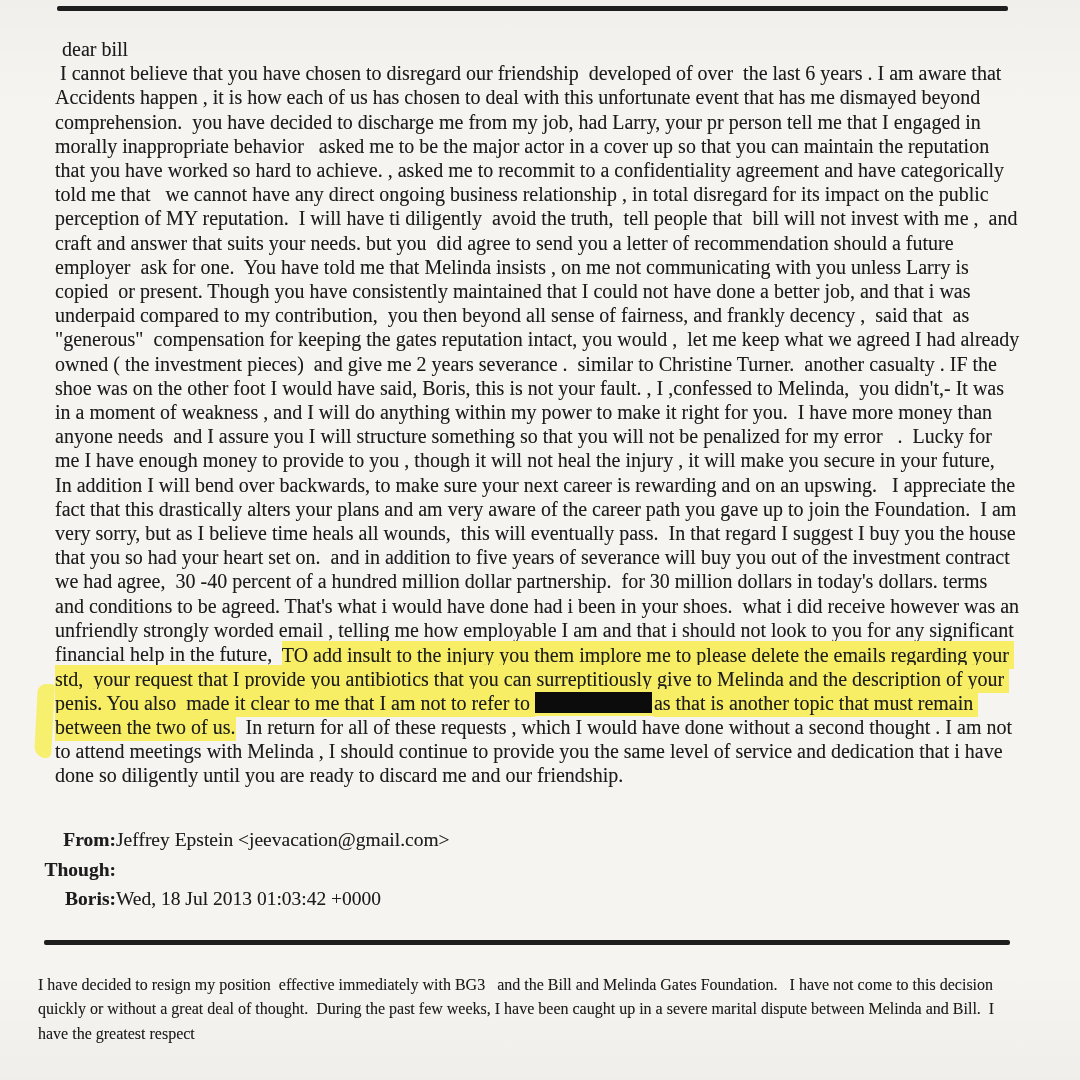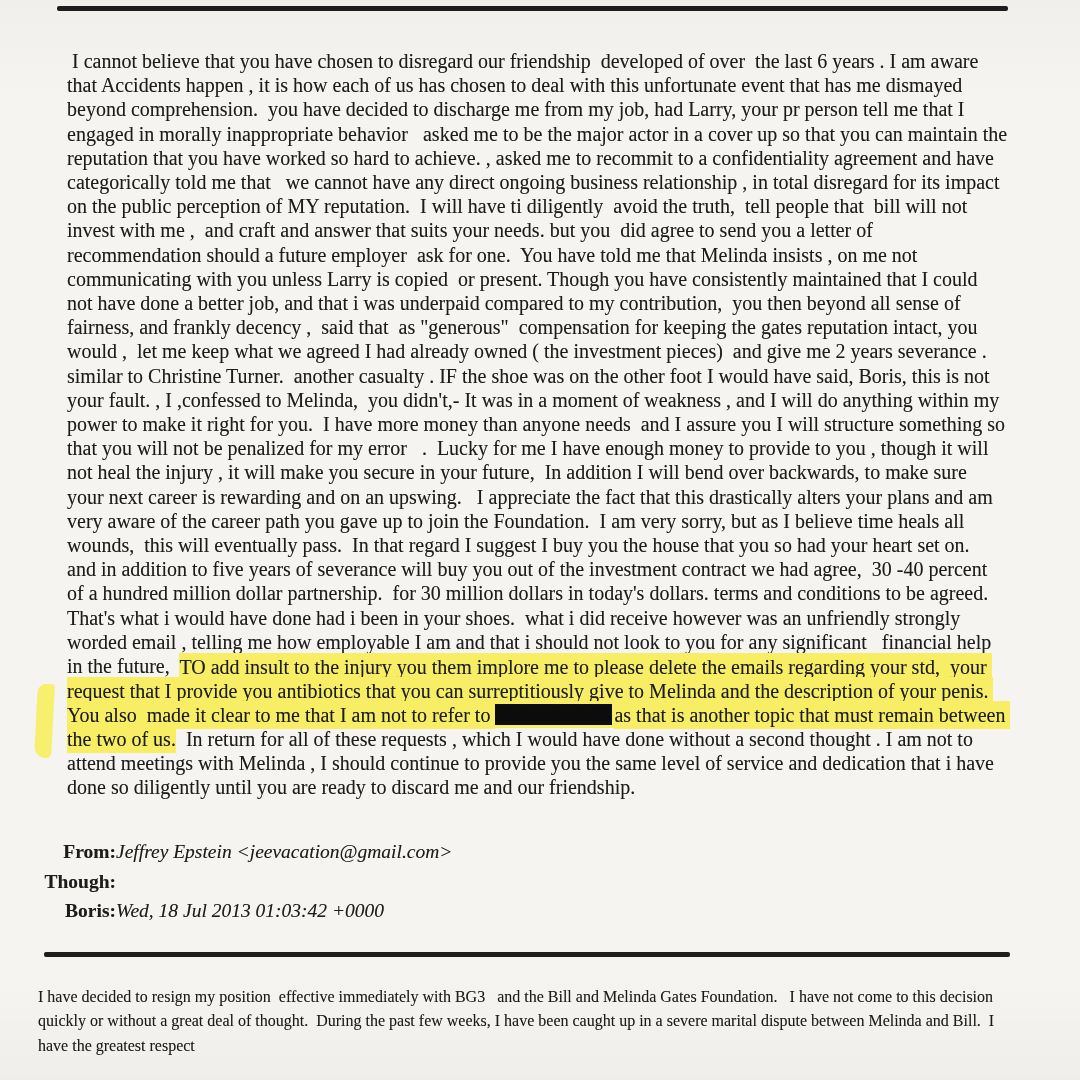--- a/index.html
+++ b/index.html
@@ -22,21 +22,21 @@
   .top-rule    { margin: 6px 72px 0 57px; }
   .bottom-rule { margin: 26px 70px 0 44px; }
 
   .letter {
     padding: 26px 60px 0 55px;
     font-size: 20px;
     line-height: 24.2px;
     text-shadow: 0 0 0.6px rgba(30,30,30,0.35);
   }
   .salutation { padding-left: 7px; }
-  .body-text  { margin: 12px; white-space: pre-wrap; }
+  .body-text  { margin: 0; white-space: pre-wrap; }
 
   .seg-plain { }
   .seg-highlight,
   .seg-highlight-underline {
     background: var(--highlight, #f7ee66);
     padding: 2.5px 0 3.5px;
     box-decoration-break: clone;
     -webkit-box-decoration-break: clone;
   }
   .seg-highlight-underline {
@@ -64,37 +64,38 @@
   }
 
   .headers {
     margin: 38px 16px 0 38px;
     border-collapse: collapse;
     font-size: 19.5px;
     text-shadow: 0 0 0.6px rgba(30,30,30,0.35);
   }
   .headers td { padding: 2.8px 0; line-height: 24px; vertical-align: top; }
   .hl { font-weight: bold; text-align: right; min-width: 78px; white-space: nowrap; }
-  .hv { padding-left: 8px; min-height: 24px; font-style: italic; }
+  .hv { padding-left: 8px; min-height: 24px; }
 
   .closing {
     margin: 28px 60px 0 38px;
     font-size: 16px;
     line-height: 24.4px;
     white-space: pre-wrap;
     text-shadow: 0 0 0.6px rgba(30,30,30,0.35);
   }
 </style>
 </head>
 <body>
 
 <div class="page">
   <div class="rule top-rule"></div>
 
   <div class="letter">
+    <div class="salutation">dear bill</div>
     <p class="body-text" id="body-paragraph"><span class="seg-plain"> I cannot believe that you have chosen to disregard our friendship  developed of over  the last 6 years . I am aware that Accidents happen , it is how each of us has chosen to deal with this unfortunate event that has me dismayed beyond comprehension.  you have decided to discharge me from my job, had Larry, your pr person tell me that I engaged in morally inappropriate behavior   asked me to be the major actor in a cover up so that you can maintain the reputation that you have worked so hard to achieve. , asked me to recommit to a confidentiality agreement and have categorically told me that   we cannot have any direct ongoing business relationship , in total disregard for its impact on the public perception of MY reputation.  I will have ti diligently  avoid the truth,  tell people that  bill will not invest with me ,  and craft and answer that suits your needs. but you  did agree to send you a letter of recommendation should a future employer  ask for one.  You have told me that Melinda insists , on me not communicating with you unless Larry is copied  or present. Though you have consistently maintained that I could not have done a better job, and that i was underpaid compared to my contribution,  you then beyond all sense of fairness, and frankly decency ,  said that  as "generous"  compensation for keeping the gates reputation intact, you would ,  let me keep what we agreed I had already owned ( the investment pieces)  and give me 2 years severance .  similar to Christine Turner.  another casualty . IF the shoe was on the other foot I would have said, Boris, this is not your fault. , I ,confessed to Melinda,  you didn't,- It was in a moment of weakness , and I will do anything within my power to make it right for you.  I have more money than anyone needs  and I assure you I will structure something so that you will not be penalized for my error   .  Lucky for me I have enough money to provide to you , though it will not heal the injury , it will make you secure in your future,  In addition I will bend over backwards, to make sure your next career is rewarding and on an upswing.   I appreciate the fact that this drastically alters your plans and am very aware of the career path you gave up to join the Foundation.  I am very sorry, but as I believe time heals all wounds,  this will eventually pass.  In that regard I suggest I buy you the house that you so had your heart set on.  and in addition to five years of severance will buy you out of the investment contract we had agree,  30 -40 percent of a hundred million dollar partnership.  for 30 million dollars in today's dollars. terms and conditions to be agreed. That's what i would have done had i been in your shoes.  what i did receive however was an unfriendly strongly worded email , telling me how employable I am and that i should not look to you for any significant   financial help in the future,  </span><span class="seg-highlight">TO add insult to the injury you them implore me to please delete the emails regarding your std,  your request that I provide you antibiotics that you can </span><span class="seg-highlight-underline">surreptitiously give</span><span class="seg-highlight"> to Melinda and the description of your penis. You also  made it clear to me that I am not to refer to </span><span class="seg-redaction"></span><span class="seg-highlight">as that is another topic that must remain between the two of us.</span><span class="seg-plain">  In return for all of these requests , which I would have done without a second thought . I am not to attend meetings with Melinda , I should continue to provide you the same level of service and dedication that i have done so diligently until you are ready to discard me and our friendship.</span></p>
   </div>
 
   <div class="highlight-tail"></div>
 
   <table class="headers">
     <tbody id="headers-body">
         <tr>
           <td class="hl">From:</td>
           <td class="hv">Jeffrey Epstein &lt;jeevacation@gmail.com&gt;</td>

